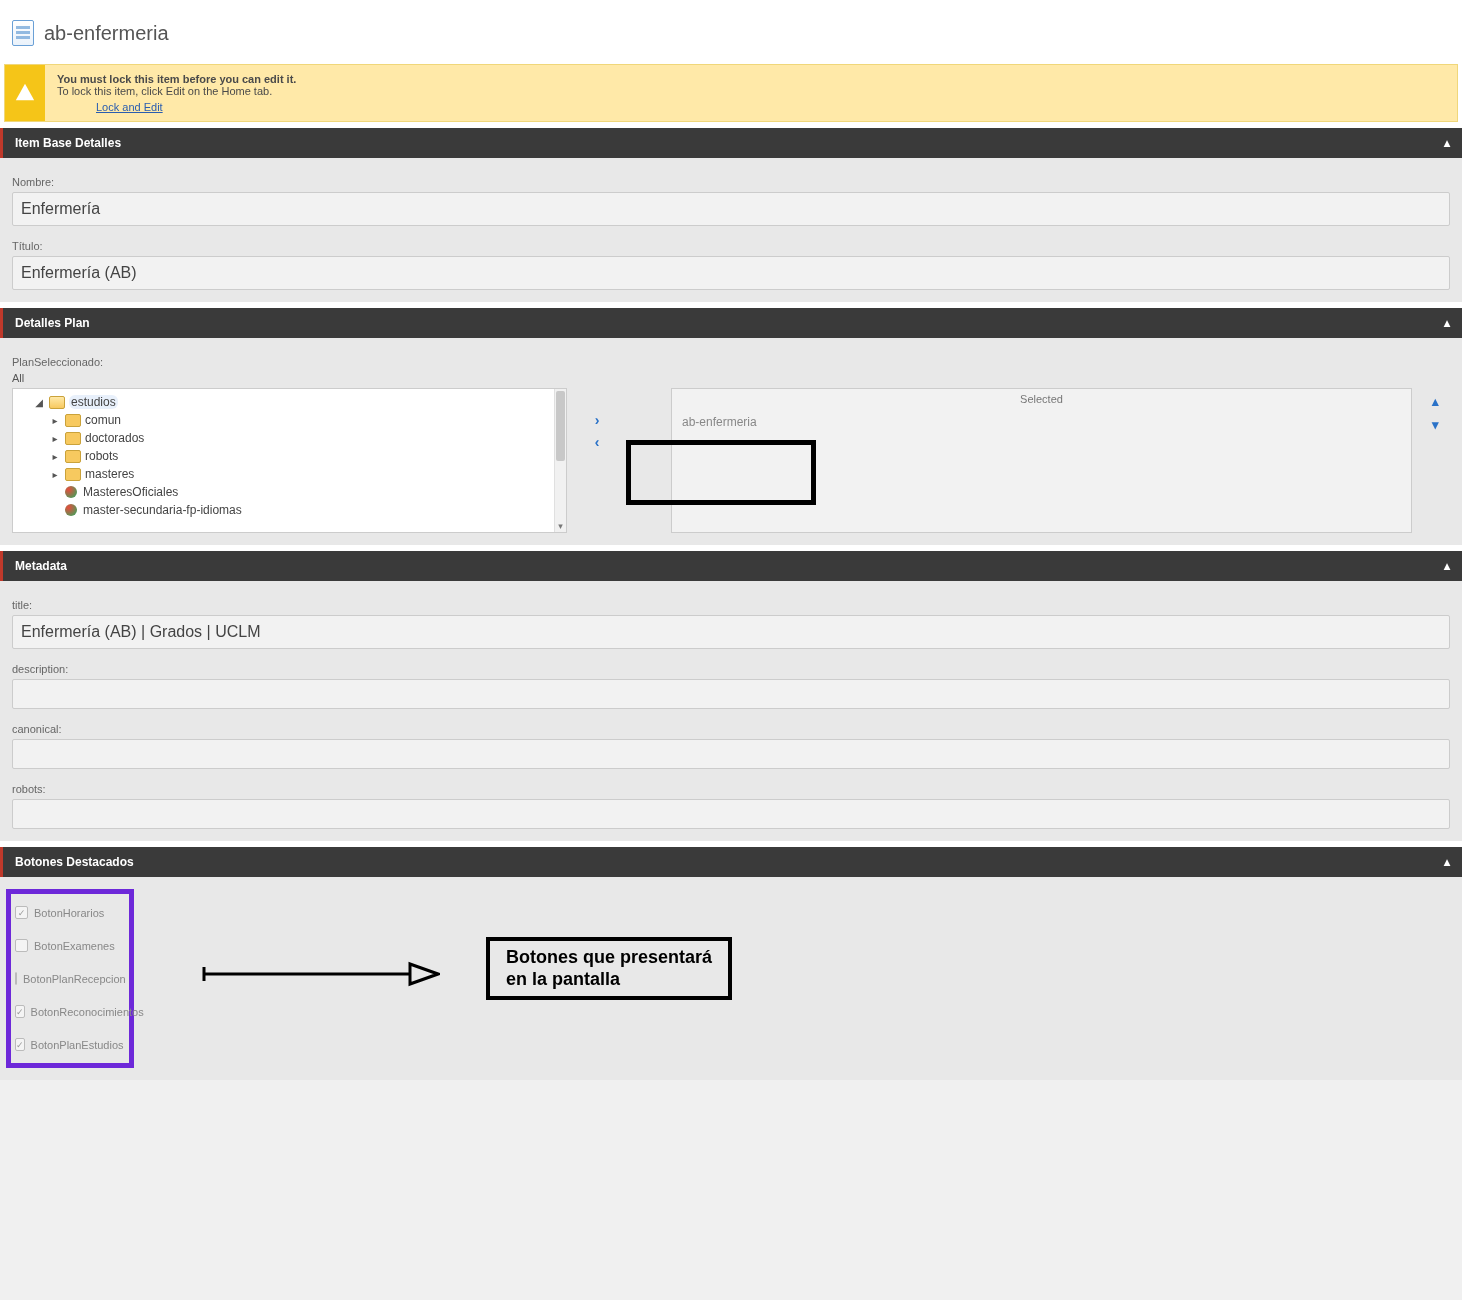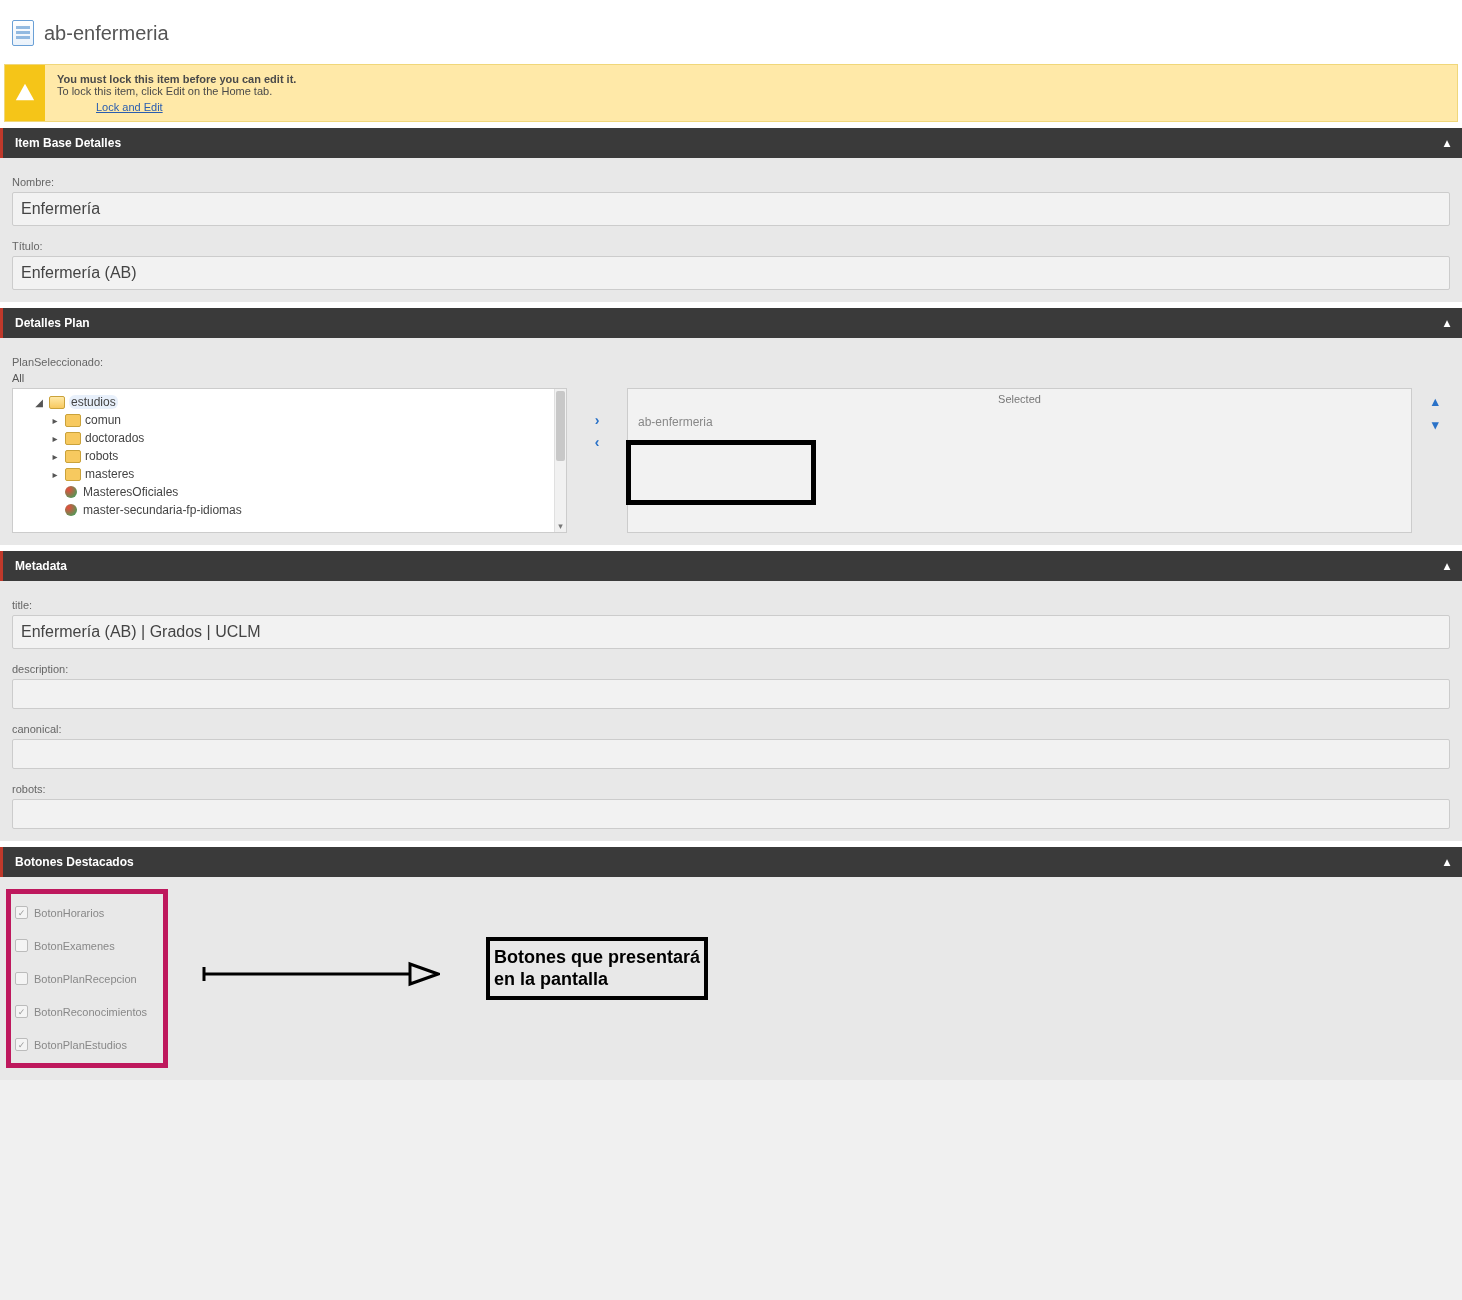--- a/index.html
+++ b/index.html
@@ -45,46 +45,46 @@
     .tree .folder.open { background: linear-gradient(#ffe9a8,#f7c95f); }
     .tree .bulb { width:12px; height:12px; border-radius:50%; background: radial-gradient(circle at 30% 30%, #e74c3c, #27ae60); margin:0 6px 0 4px; display:inline-block;}
     .tree .lbl { cursor:pointer; }
     .tree .sel { background:#e8f0fb; padding:0 2px; border-radius:6px;}
     .tree .ind1 { padding-left: 14px;}
     .tree .ind2 { padding-left: 30px;}
 
     .mid-arrows { width:20px; display:flex; flex-direction:column; align-items:center; gap:6px; padding-top:24px;}
     .mid-arrows span { color:#2a72c8; font-weight:bold; cursor:pointer; font-size:14px;}
 
-    .sel-box { flex:1; background:#f2f2f2; border:1px solid #ccc; height:145px; position:relative;}
+    .sel-box { flex:1; background:#f2f2f2; border:1px solid #ccc; height:145px; position:relative;margin-left:44px;}
     .sel-box .hdr { text-align:center; font-size:11px; color:#777; padding:4px 0 6px; }
     .sel-box .item { padding: 4px 10px; font-size:12px; color:#888;}
     .sel-updown { width:18px; display:flex; flex-direction:column; gap:8px; padding-top:6px;}
     .sel-updown span { color:#2a72c8; font-weight:bold; cursor:pointer; font-size:13px;}
 
     .all-label { font-size:11px; color:#555; margin-bottom:2px;}
 
     
     .annot-title { position:absolute; left:0; right:0; top: 350px; text-align:center; font-size:20px; font-weight:bold; color:#000; pointer-events:none;}
     .annot-arrow-down { position:absolute; left: 50%; transform:translateX(-50%); top: 375px; pointer-events:none;}
     .annot-arrow-down svg { width:40px; height:60px;}
     .sel-highlight { position:absolute; border:5px solid #000; pointer-events:none;}
     
     .sel-highlight.box1 { left: 626px; top: 440px; width: 190px; height: 65px;}
 
     
     .bot-row { display:flex; align-items:center; padding:10px 0; }
     .bot-row .cb { width:13px; height:13px; border:1px solid #bbb; background:#f4f4f4; margin-right:6px; border-radius:2px; display:inline-flex; align-items:center; justify-content:center;}
     .bot-row .cb.chk::after { content:"✓"; font-size:9px; color:#999;}
     .bot-row .lbl { font-size:11px; color:#888;}
-    .bot-box { border:5px solid #be185d; padding: 2px 8px 2px 4px; width: 162px; margin-left:-6px;}
+    .bot-box { border:5px solid #6d28d9; padding: 2px 8px 2px 4px; width: 128px; margin-left:-6px;}
     .bot-annot-wrap { position:relative; }
     .bot-arrow { position:absolute; left: 200px; top: 82px; pointer-events:none;}
     .bot-arrow svg { width:240px; height:30px;}
-    .bot-text-box { position:absolute; left: 486px; top: 60px; border:4px solid #000; padding:6px 4px; font-size:18px; font-weight:bold; color:#000; line-height:1.2; background:#e8e8e8;}
+    .bot-text-box { position:absolute; left: 486px; top: 60px; border:4px solid #000; padding:6px 16px; font-size:18px; font-weight:bold; color:#000; line-height:1.2; background:#e8e8e8;}
     .section:first-of-type .sec-head { border-left-color:#c0392b;}
   </style>
 </head>
 <body>
 
 <div class="page">
 
   <div class="title-row">
     <span class="doc-icon"></span>
     <span class="title-text">ab-enfermeria</span>

